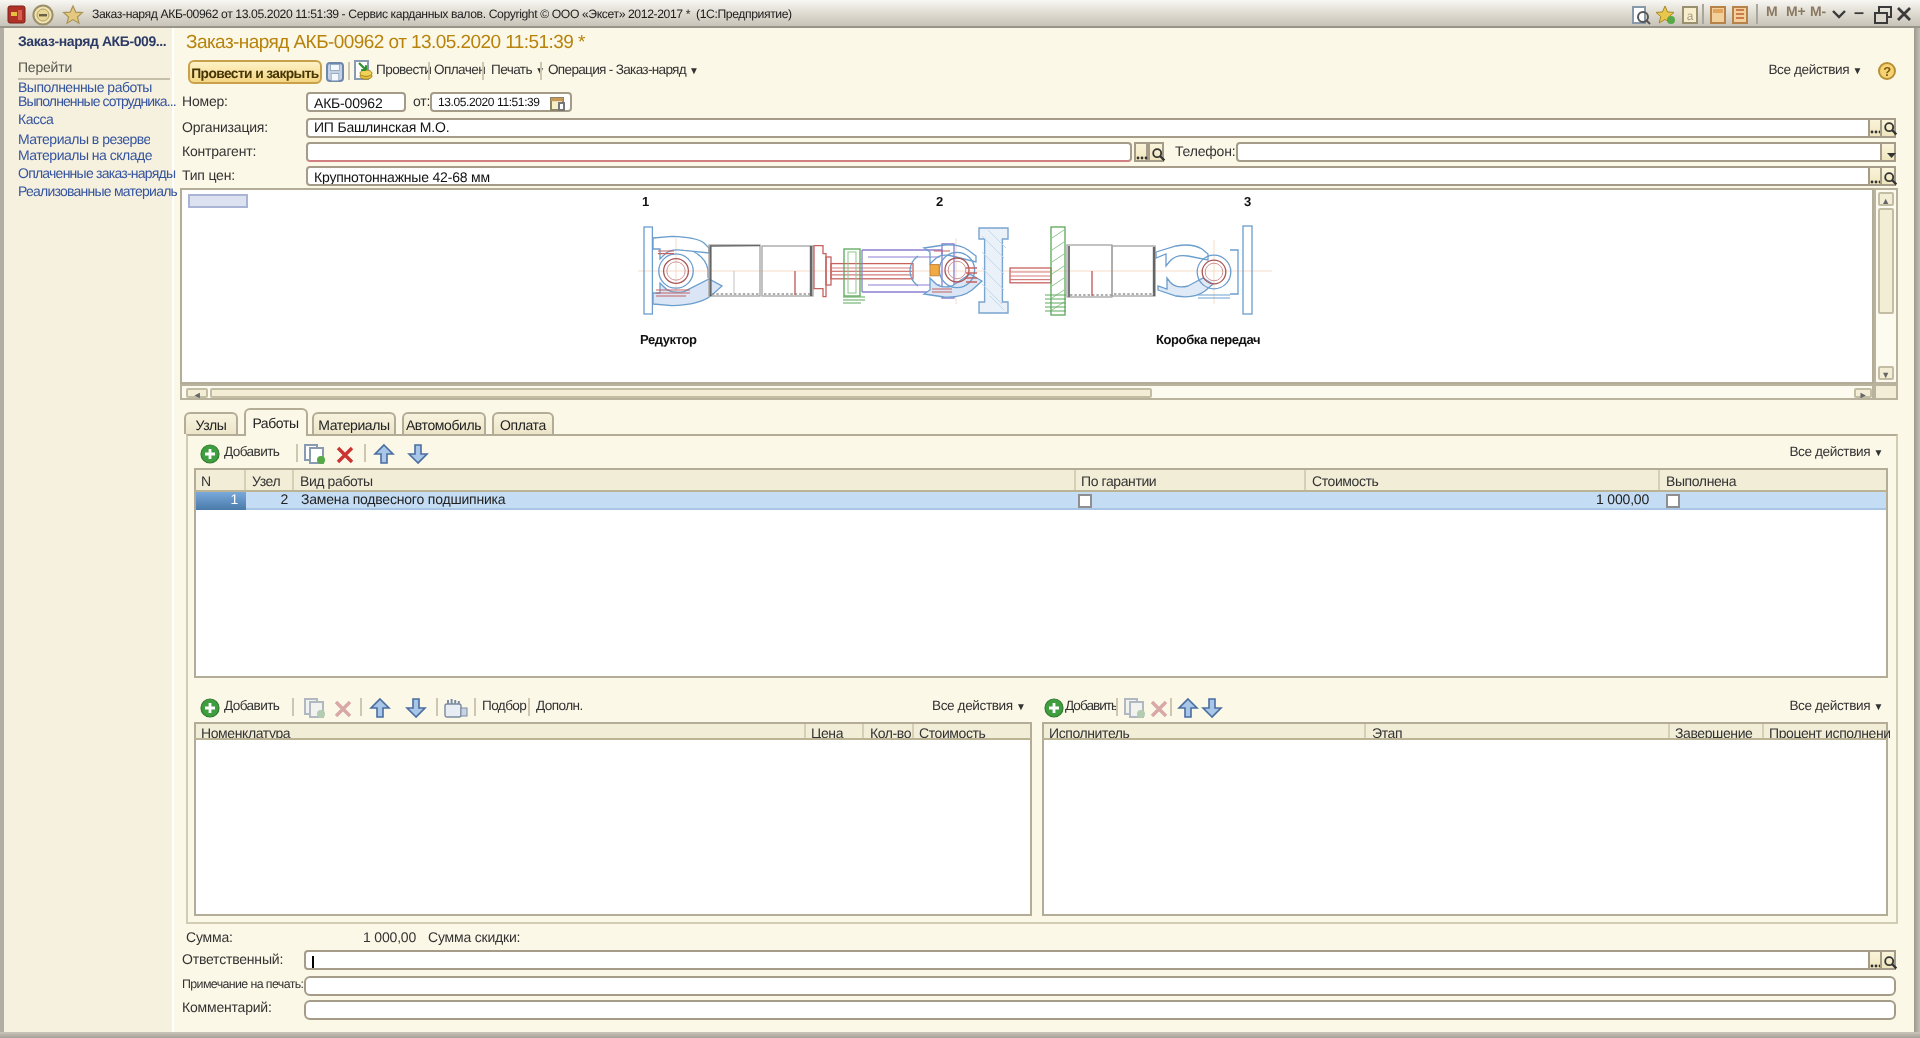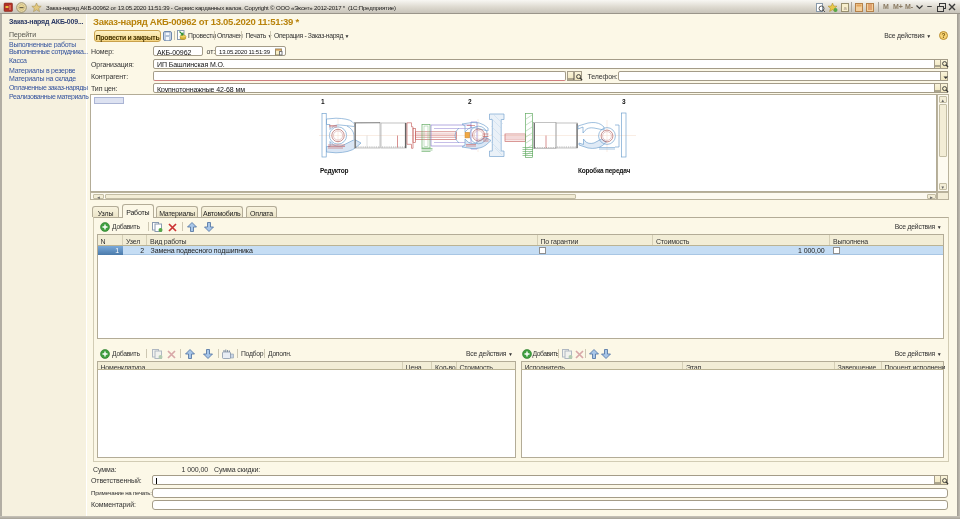--- a/index.html
+++ b/index.html
@@ -92,21 +92,21 @@
   <div class="abs" style="left:7px;top:24.5px;width:76px;border-top:1px solid #c5bfaa"></div>
   <div class="sblink" style="top:26.5px">Выполненные работы</div>
   <div class="sblink" style="top:34px;letter-spacing:-0.45px">Выполненные сотрудника...</div>
   <div class="sblink" style="top:42.5px">Касса</div>
   <div class="sblink" style="top:52.5px">Материалы в резерве</div>
   <div class="sblink" style="top:60.5px">Материалы на складе</div>
   <div class="sblink" style="top:69.5px;letter-spacing:-0.38px">Оплаченные заказ-наряды</div>
   <div class="sblink" style="top:78.5px;letter-spacing:-0.38px">Реализованные материалы</div>
 </div>
 
-<div class="abs" style="left:93px;top:16px;font-size:9.5px;font-weight:bold;color:#b8830c;letter-spacing:-0.28px;white-space:nowrap">Заказ-наряд АКБ-00962 от 13.05.2020 11:51:39 *</div>
+<div class="abs" style="left:93px;top:16px;font-size:9.5px;font-weight:normal;color:#b8830c;letter-spacing:-0.28px;white-space:nowrap">Заказ-наряд АКБ-00962 от 13.05.2020 11:51:39 *</div>
 <div class="vda" style="right:29px;top:32px">Все действия <span style="font-size:5px">▼</span></div>
 <svg style="left:939px;top:31px" width="9" height="9">
     <circle cx="4.5" cy="4.5" r="4" fill="#f7d374" stroke="#b98f35"></circle>
     <text x="4.5" y="7" font-size="6.5" fill="#7a5a10" text-anchor="middle" font-weight="bold">?</text>
   </svg>
 <div class="abs" style="left:94px;top:30px;width:67px;height:12px;background:linear-gradient(#fdf2c6,#f4d583);border:1px solid #c9a14b;border-radius:3px;text-align:center;font-weight:bold;color:#463503;padding-top:2.5px;letter-spacing:-0.3px;white-space:nowrap;font-size:6.9px">Провести и закрыть</div>
 <svg style="left:163px;top:31px" width="9" height="10">
     <rect x="0.5" y="0.5" width="8" height="9" rx="1.5" fill="#c5d2e4" stroke="#6e88ad"></rect>
     <rect x="2.2" y="1.2" width="4.6" height="3" fill="#f4f7fb" stroke="#8aa0bd" stroke-width="0.4"></rect>
     <rect x="2.6" y="5.8" width="3.8" height="3.6" fill="#f4f7fb" stroke="#8aa0bd" stroke-width="0.4"></rect>

